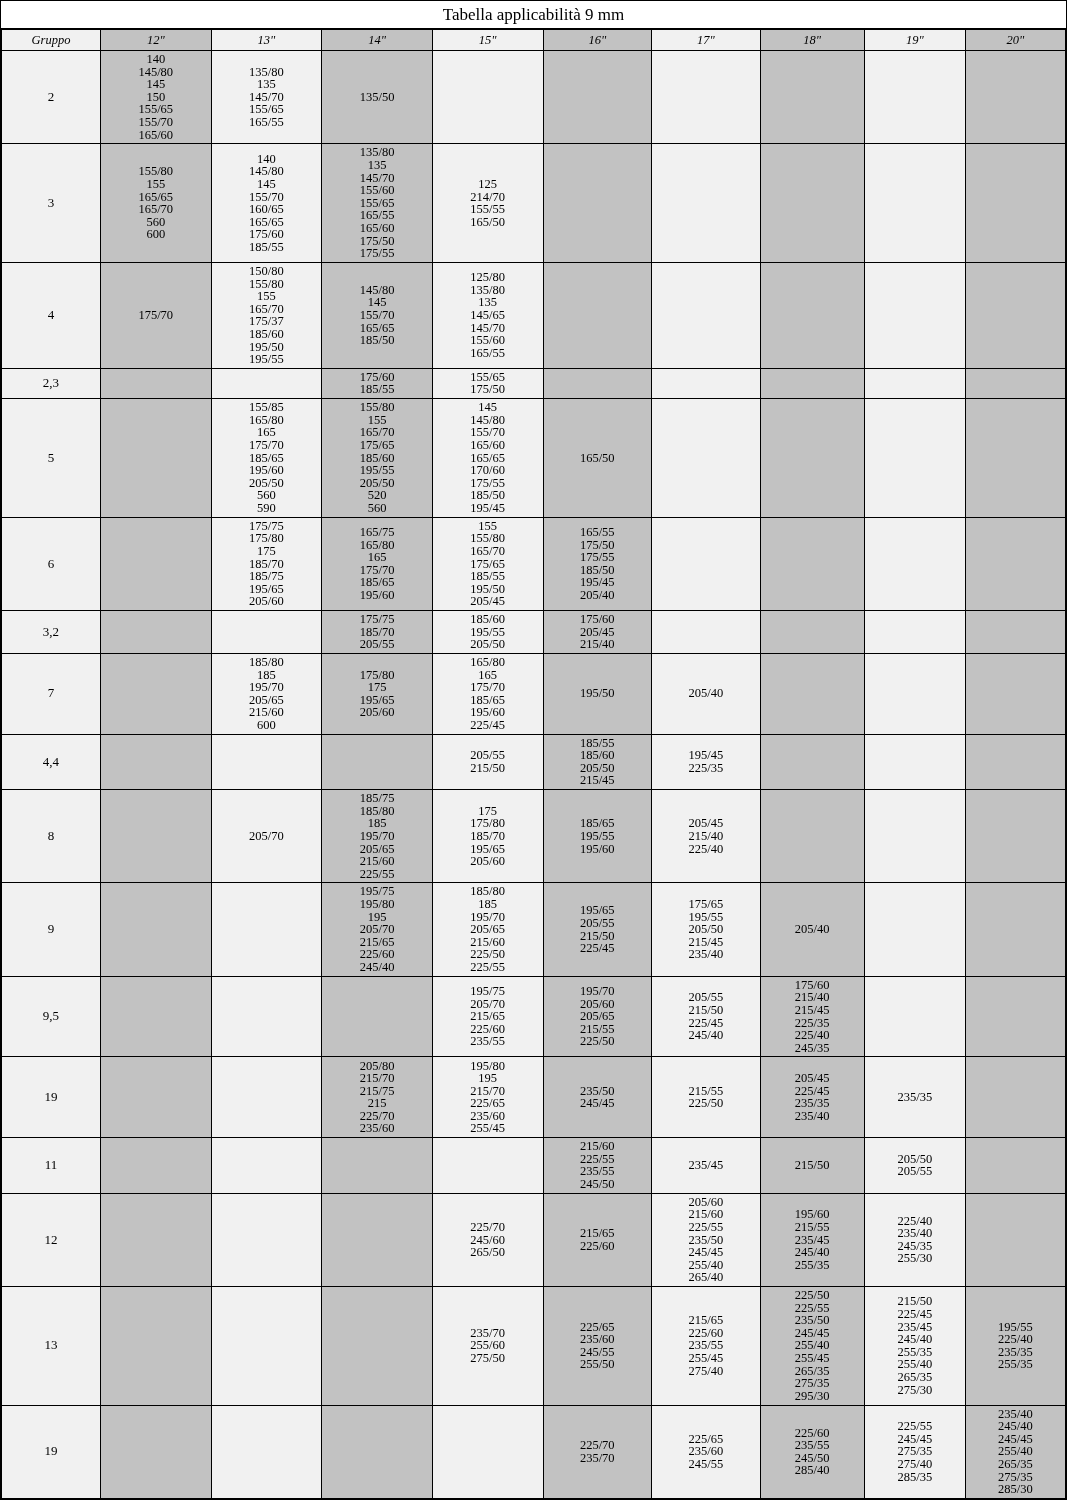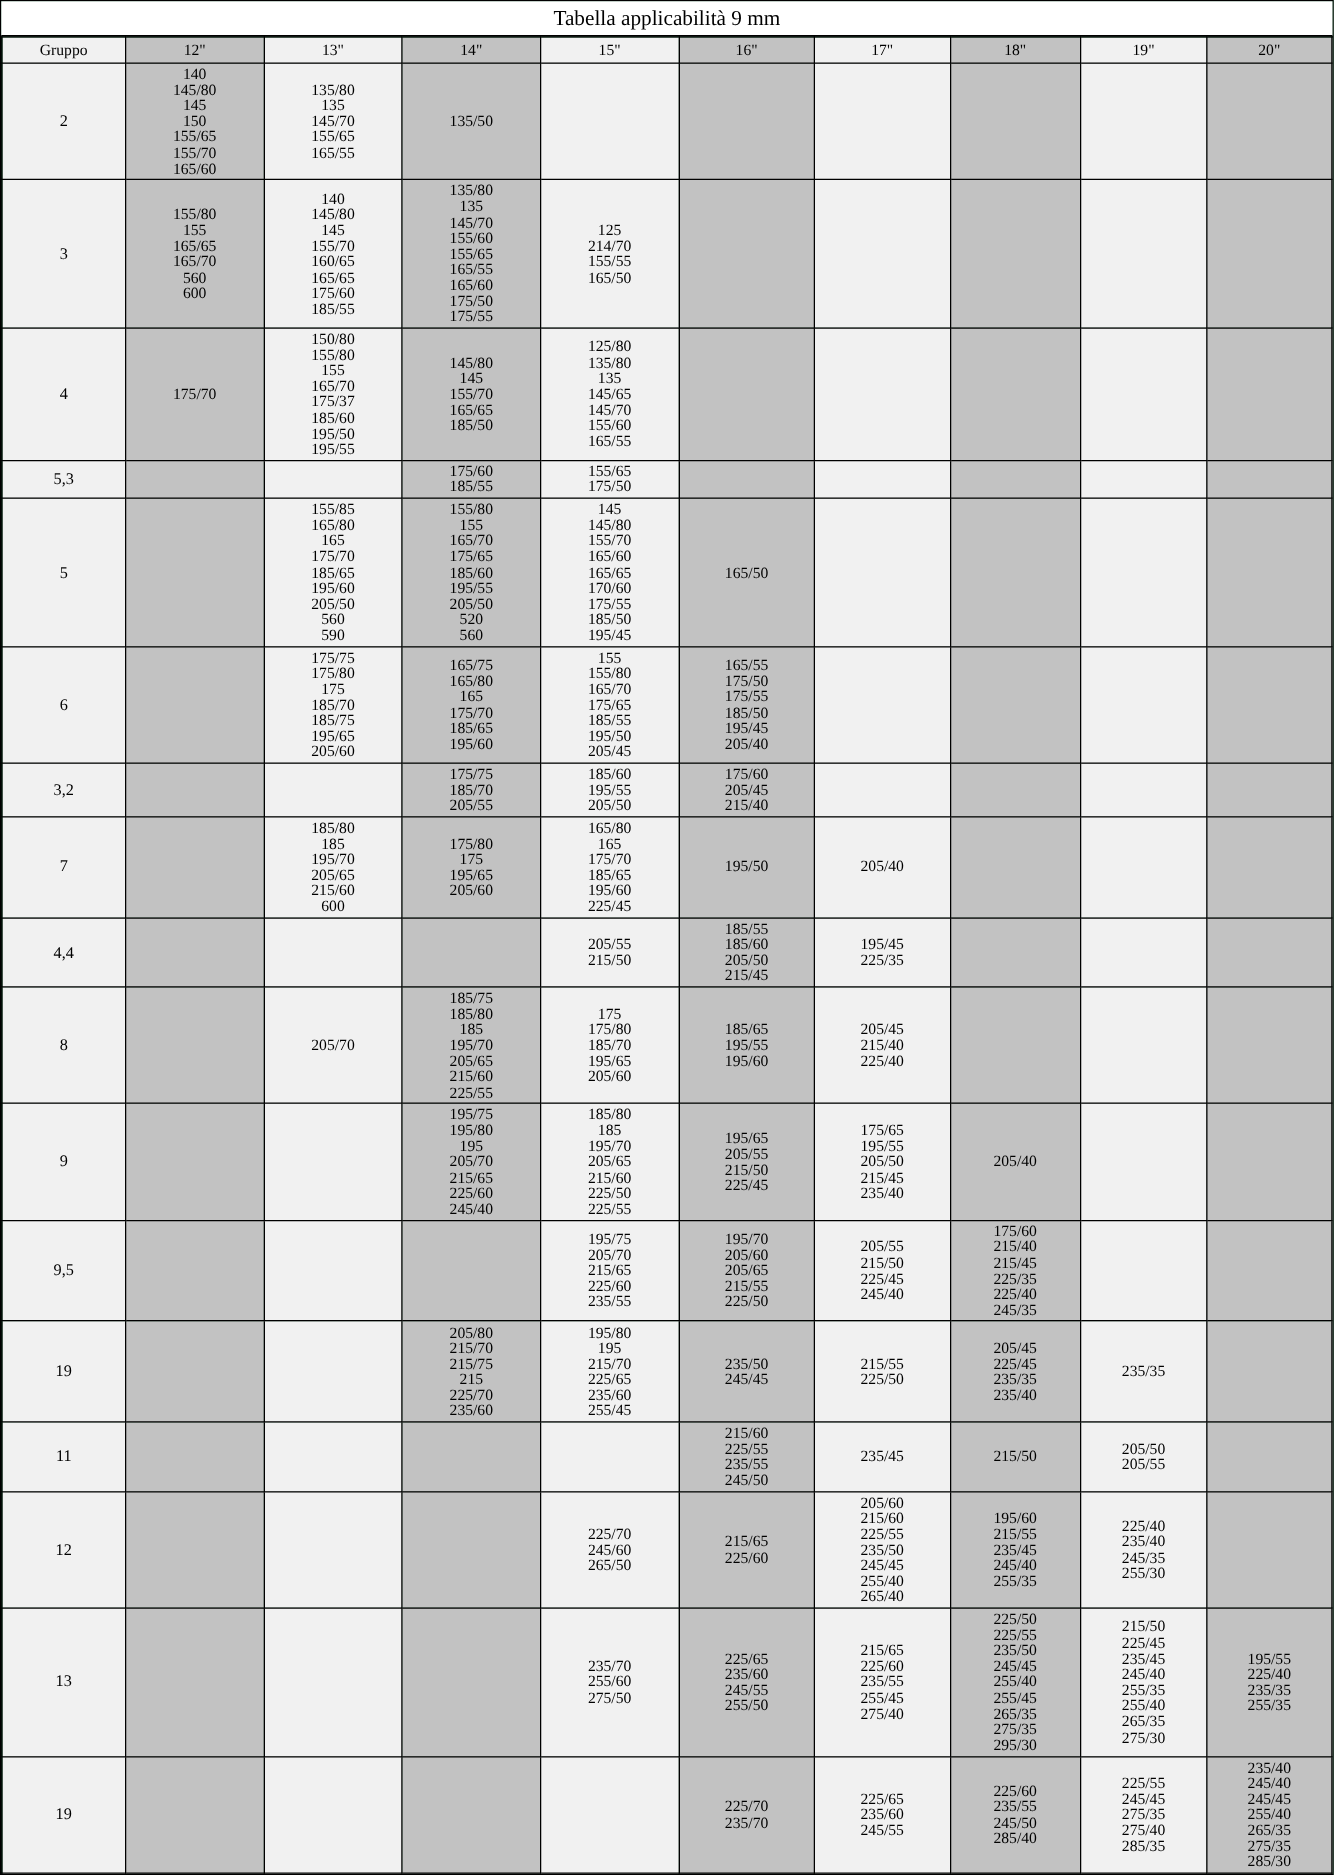--- a/index.html
+++ b/index.html
@@ -13,21 +13,21 @@
     height: 1500px;
     overflow: hidden;
   }
   #sheet {
     width: 1067px;
     height: 1500px;
     box-sizing: border-box;
     border: 1px solid #000;
     display: flex;
     flex-direction: column;
-    background: #14532d;
+    background: #7dd3fc;
   }
   .title-bar {
     height: 28px;
     line-height: 28px;
     text-align: center;
     font-size: 17px;
     border-bottom: 1px solid #000;
     background: #ffffff;
     box-sizing: border-box;
   }
@@ -44,20 +44,21 @@
     vertical-align: middle;
     text-align: center;
     font-weight: normal;
     font-size: 12.5px;
     line-height: 12.6px;
   }
   thead td {
     height: 20px;
     font-size: 13px;
     line-height: 14px;
+    font-style: italic;
   }
   .g-label {
     font-size: 13px;
   }
   .cellwrap {
     padding: 2px 0 2px 0;
     white-space: pre-line;
   }
   
   .sh-light { background: #f1f1f1; }
@@ -237,21 +238,21 @@
           </td>
           <td class="sh-light">
             <div class="cellwrap"></div>
           </td>
           <td class="sh-dark">
             <div class="cellwrap"></div>
           </td>
         </tr>
         <tr>
           <td class="sh-light">
-            <div class="cellwrap g-label">5,3</div>
+            <div class="cellwrap g-label">2,3</div>
           </td>
           <td class="sh-dark">
             <div class="cellwrap"></div>
           </td>
           <td class="sh-light">
             <div class="cellwrap"></div>
           </td>
           <td class="sh-dark">
             <div class="cellwrap">175/60
 185/55</div>

